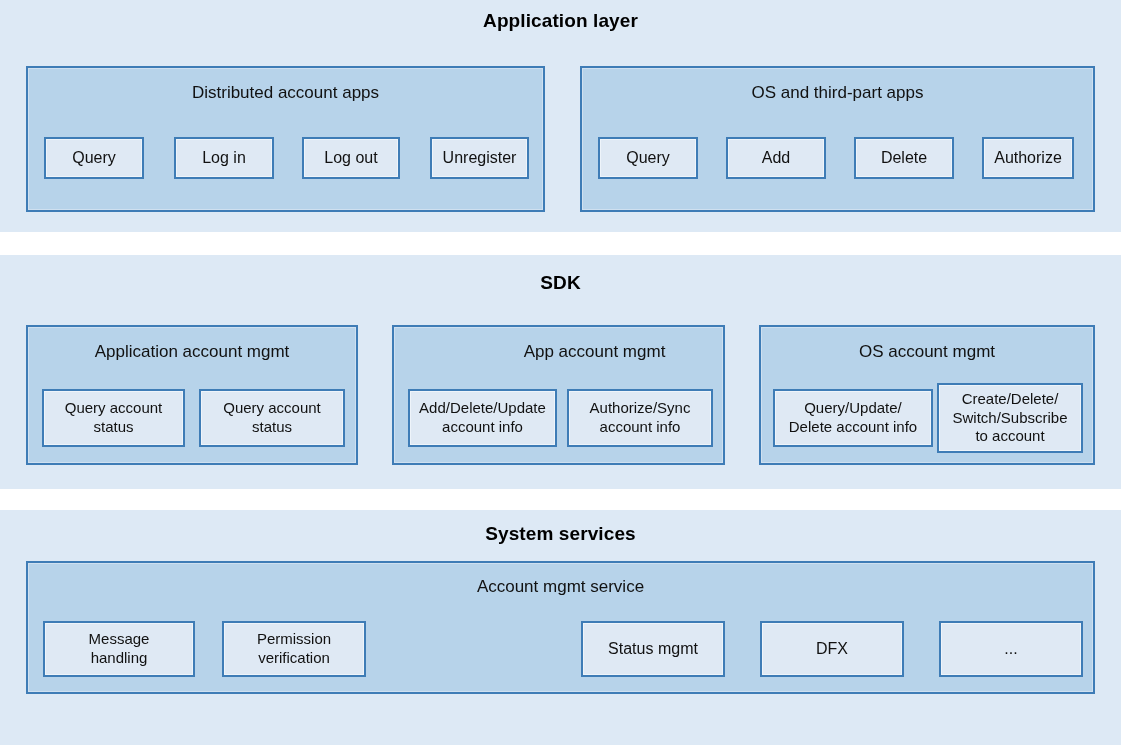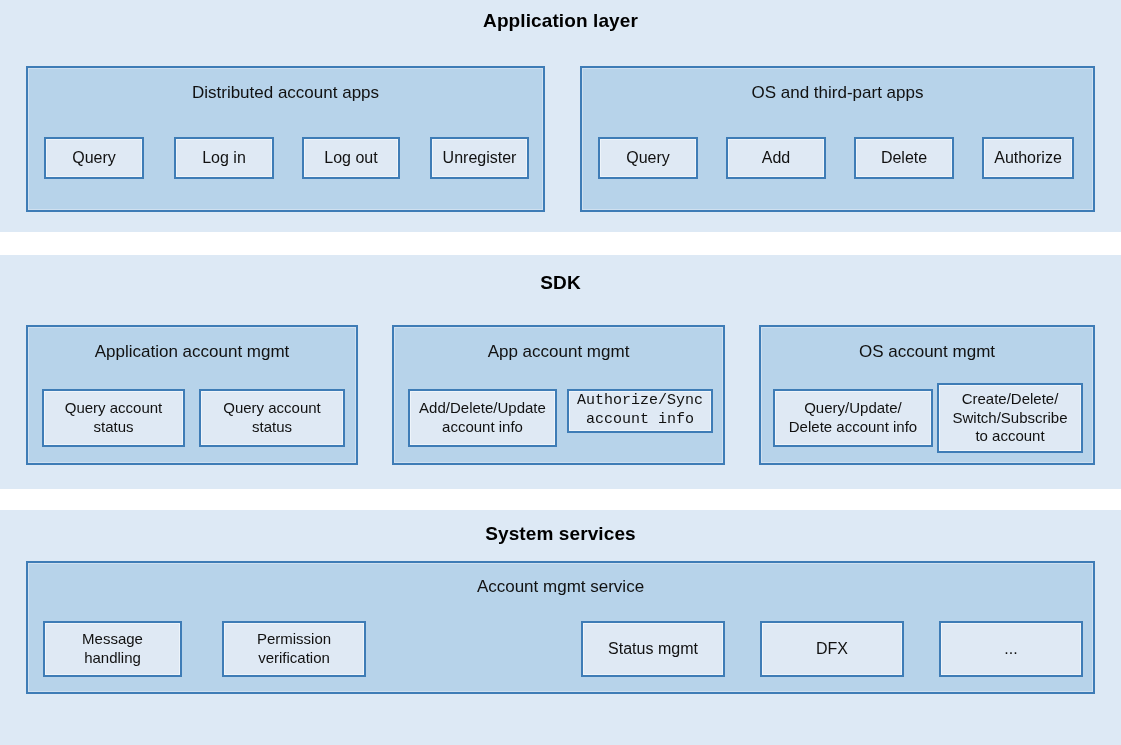--- a/index.html
+++ b/index.html
@@ -121,26 +121,26 @@
         <span>Query account
 status</span>
       </div>
       <div class="leaf" style="left:171px;top:62px;width:146px;height:58px;">
         <span>Query account
 status</span>
       </div>
     </div>
 
     <div class="group" style="left:392px;top:70px;width:333px;height:140px;">
-      <div class="group-title" style="top:15px;">App account mgmt</div>
+      <div class="group-title" style="top:15px;padding-left:36px;">App account mgmt</div>
       <div class="leaf" style="left:14px;top:62px;width:149px;height:58px;">
         <span>Add/Delete/Update
 account info</span>
       </div>
-      <div class="leaf" style="left:173px;top:62px;width:146px;height:44px;font-family:Liberation Mono, monospace;">
+      <div class="leaf" style="left:173px;top:62px;width:146px;height:58px;">
         <span>Authorize/Sync
 account info</span>
       </div>
     </div>
 
     <div class="group" style="left:759px;top:70px;width:336px;height:140px;">
       <div class="group-title" style="top:15px;">OS account mgmt</div>
       <div class="leaf" style="left:12px;top:62px;width:160px;height:58px;">
         <span>Query/Update/
 Delete account info</span>
@@ -151,21 +151,21 @@
 to account</span>
       </div>
     </div>
   </div>
 
   <div class="band" id="band-system">
     <div class="band-title">System services</div>
 
     <div class="group" style="left:26px;top:51px;width:1069px;height:133px;">
       <div class="group-title" style="top:14px;">Account mgmt service</div>
-      <div class="leaf" style="left:15px;top:58px;width:139px;height:56px;">
+      <div class="leaf" style="left:15px;top:58px;width:152px;height:56px;">
         <span>Message
 handling</span>
       </div>
       <div class="leaf" style="left:194px;top:58px;width:144px;height:56px;">
         <span>Permission
 verification</span>
       </div>
       <div class="leaf one-line" style="left:553px;top:58px;width:144px;height:56px;">
         <span>Status mgmt</span>
       </div>

